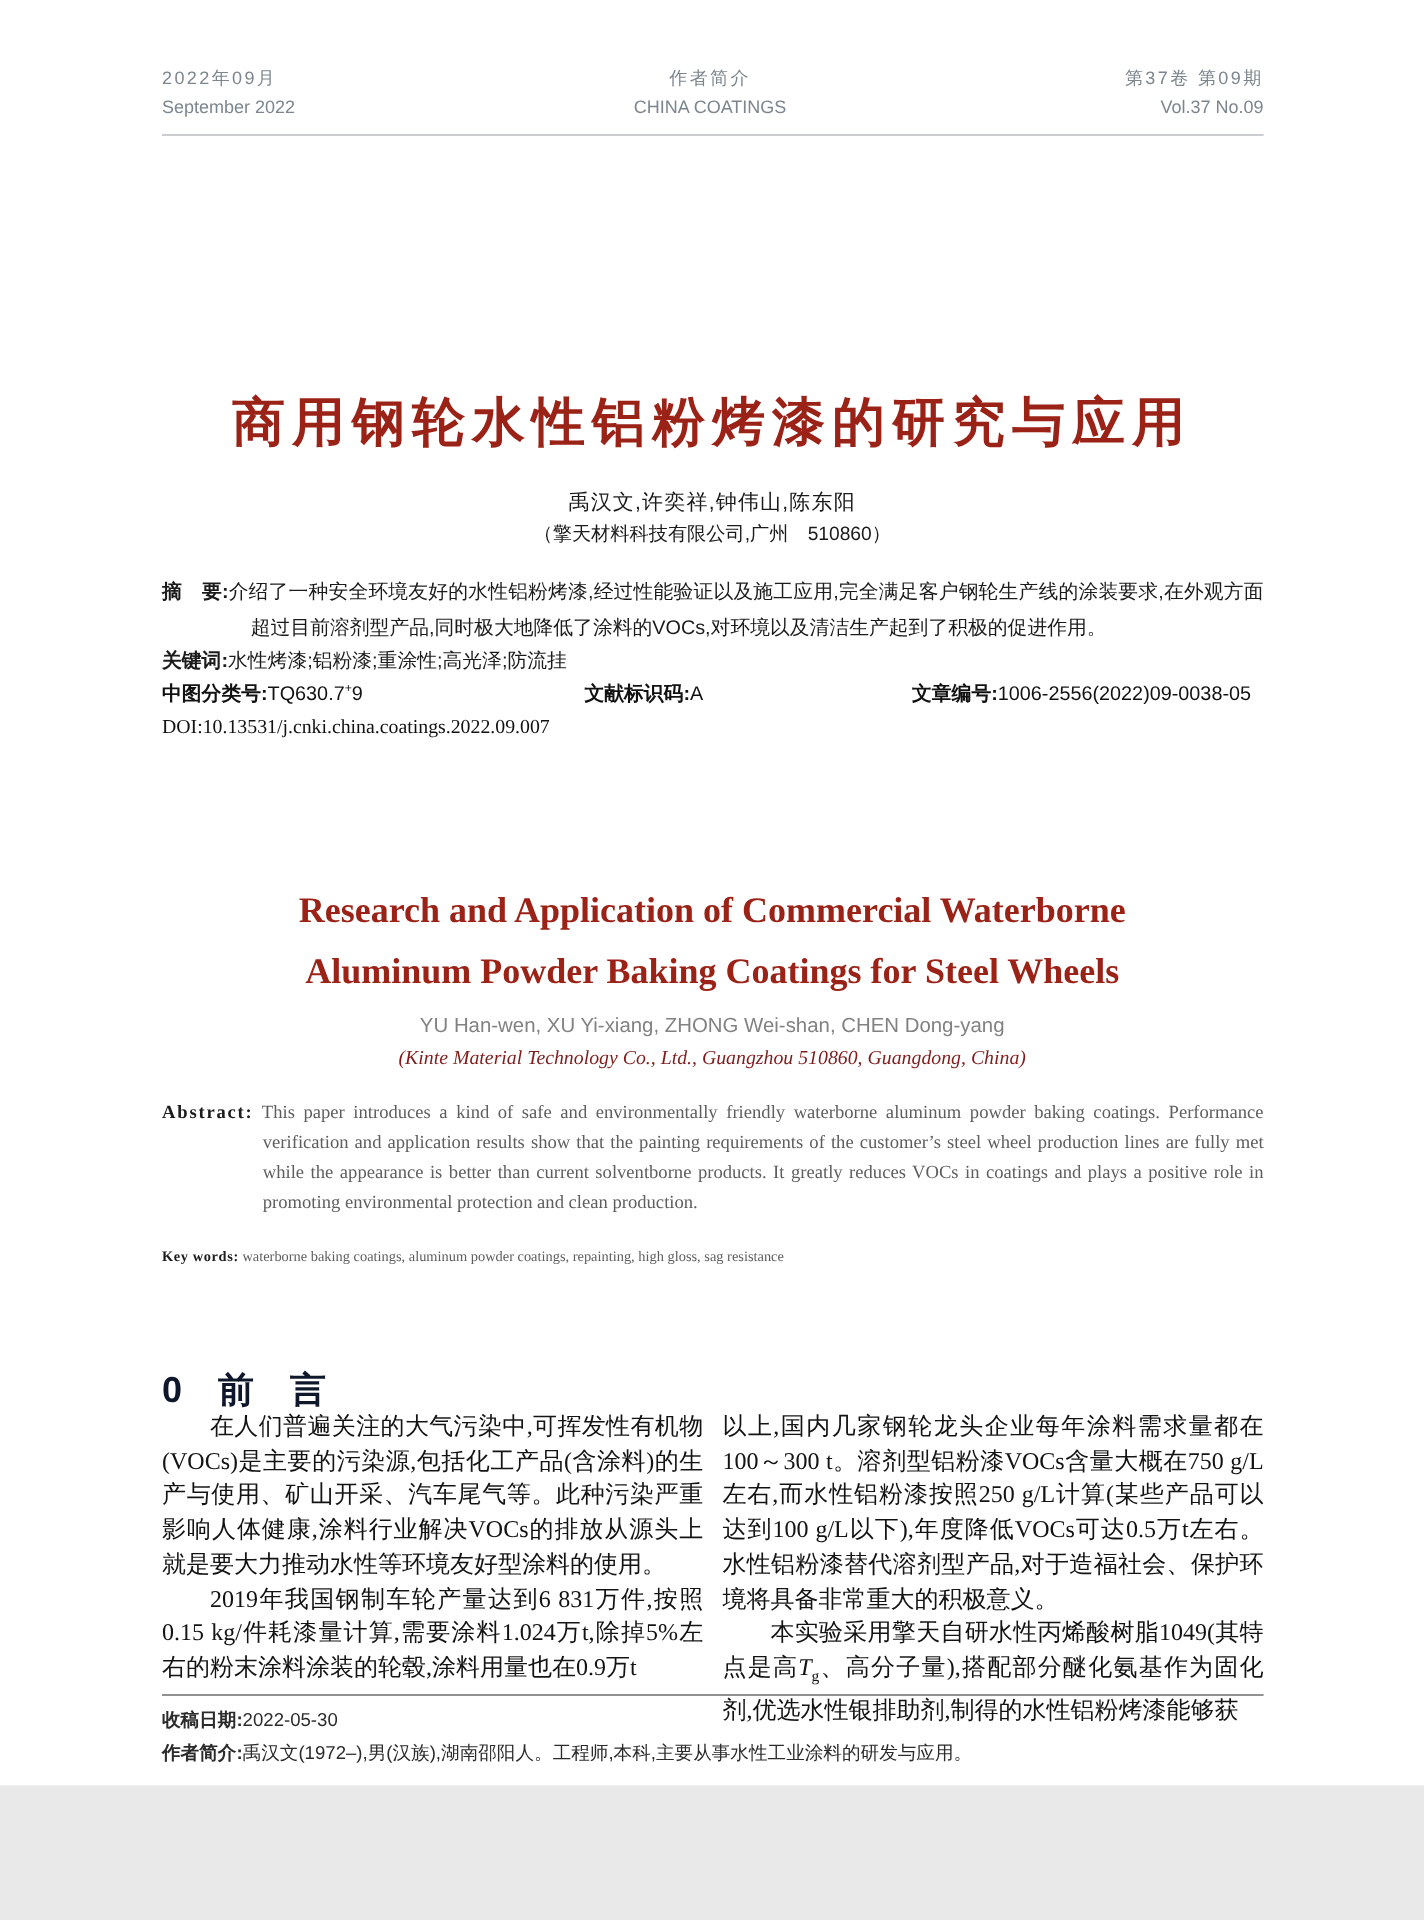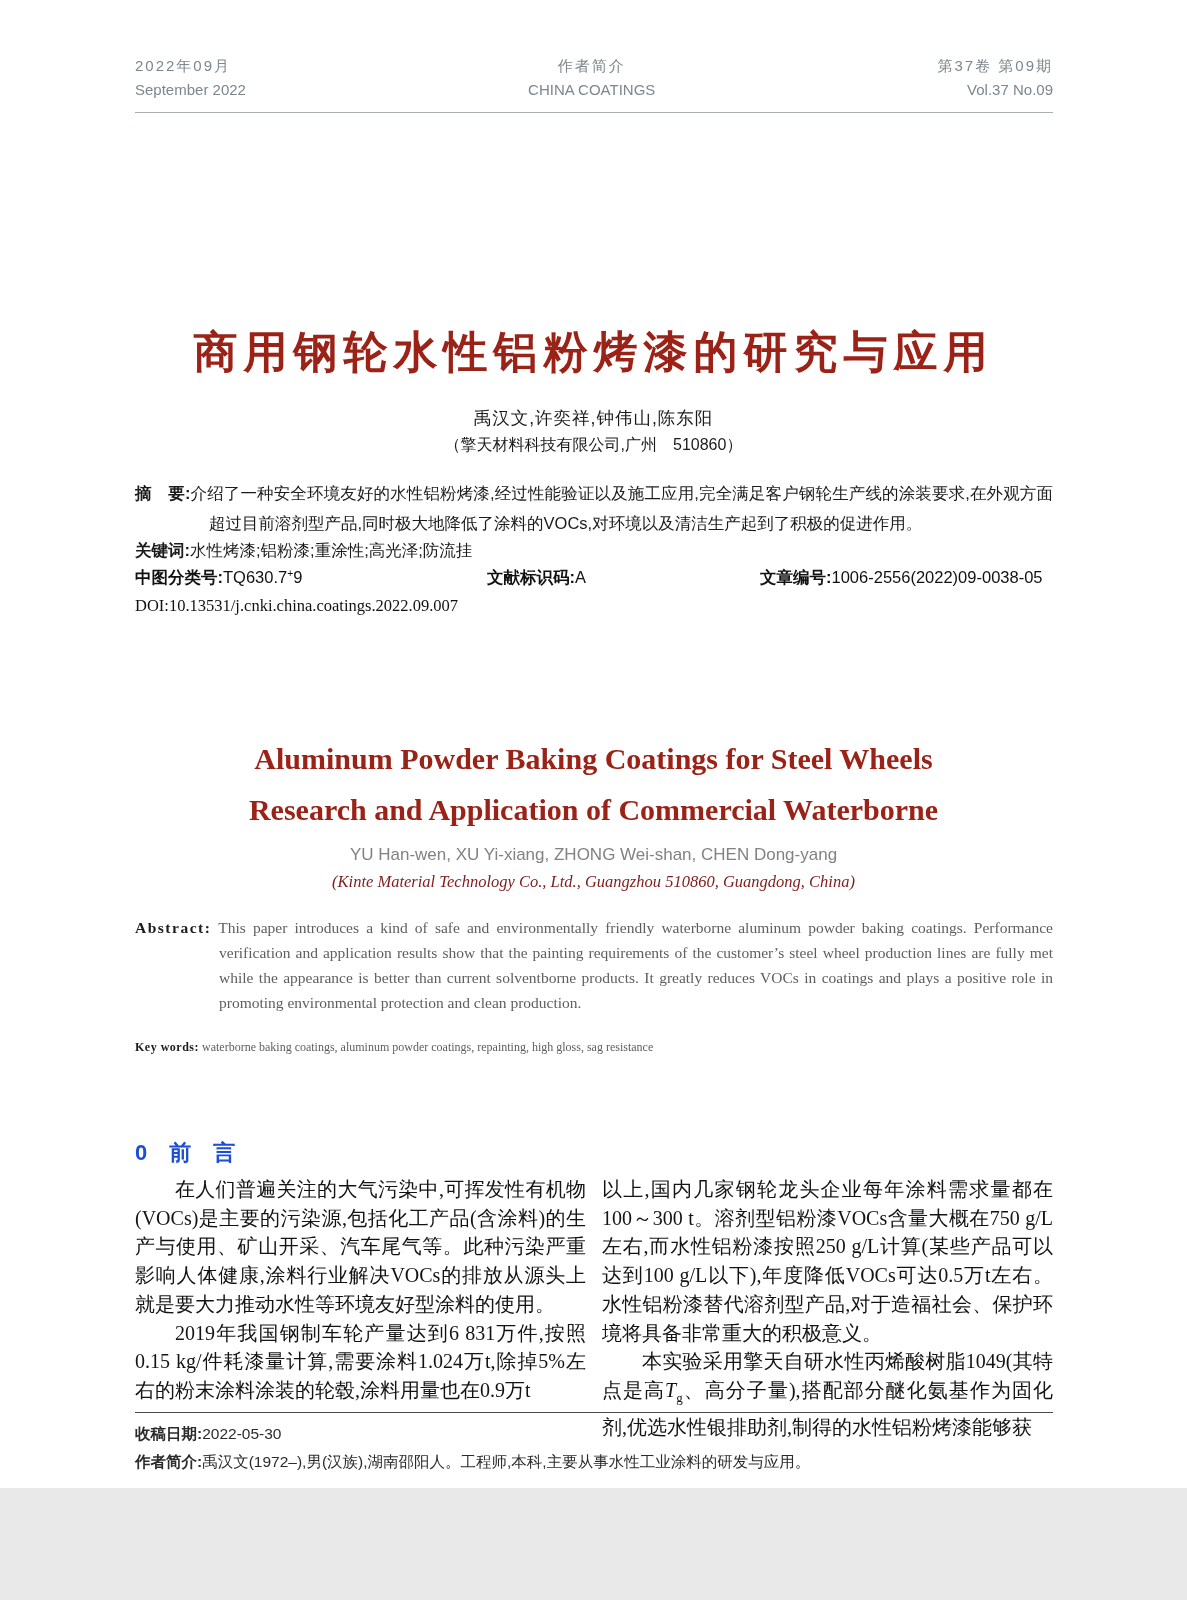--- a/index.html
+++ b/index.html
@@ -85,21 +85,21 @@
   .hang-en { padding-left:84px; text-indent:-84px; }
   .lbl-en { font-weight:bold; color:#1c1c1c; letter-spacing:1.5px; font-family:"Liberation Serif", serif; }
   .keywords-en {
     position:absolute; top:1040px; left:135px; right:134px;
     font-family:"Liberation Serif", serif; font-size:12px; color:#5e5e5e;
   }
   .lbl-kw { font-weight:bold; color:#1c1c1c; letter-spacing:0.5px; }
   
   .section-heading {
     position:absolute; top:1138px; left:135px;
-    font-size:22px; font-weight:bold; color:#1d4ed8;
+    font-size:30px; font-weight:bold; color:#0f172a;
   }
   .body-cols {
     position:absolute; top:1175px; left:135px; right:134px;
     display:flex; gap:16px;
   }
   .col {
     flex:1;
     font-family:"Liberation Serif", serif;
     font-size:20px; line-height:28.7px;
     text-align:justify; color:#131313;
@@ -168,22 +168,22 @@
       <span class="lbl">文献标识码:</span><span>A</span>
     </div>
     <div class="meta-item m3">
       <span class="lbl">文章编号:</span><span>1006-2556(2022)09-0038-05</span>
     </div>
   </div>
 
   <div class="doi-line">DOI:10.13531/j.cnki.china.coatings.2022.09.007</div>
 
   <div class="title-en">
+    <div>Research and Application of Commercial Waterborne</div>
     <div>Aluminum Powder Baking Coatings for Steel Wheels</div>
-    <div>Research and Application of Commercial Waterborne</div>
   </div>
 
   <div class="authors-en">YU Han-wen, XU Yi-xiang, ZHONG Wei-shan, CHEN Dong-yang</div>
   <div class="affil-en">(Kinte Material Technology Co., Ltd., Guangzhou 510860, Guangdong, China)</div>
 
   <div class="abstract-en hang-en">
     <span class="lbl-en">Abstract:</span>
     <span>This paper introduces a kind of safe and environmentally friendly waterborne aluminum powder baking coatings. Performance verification and application results show that the painting requirements of the customer’s steel wheel production lines are fully met while the appearance is better than current solventborne products. It greatly reduces VOCs in coatings and plays a positive role in promoting environmental protection and clean production.</span>
   </div>
 

